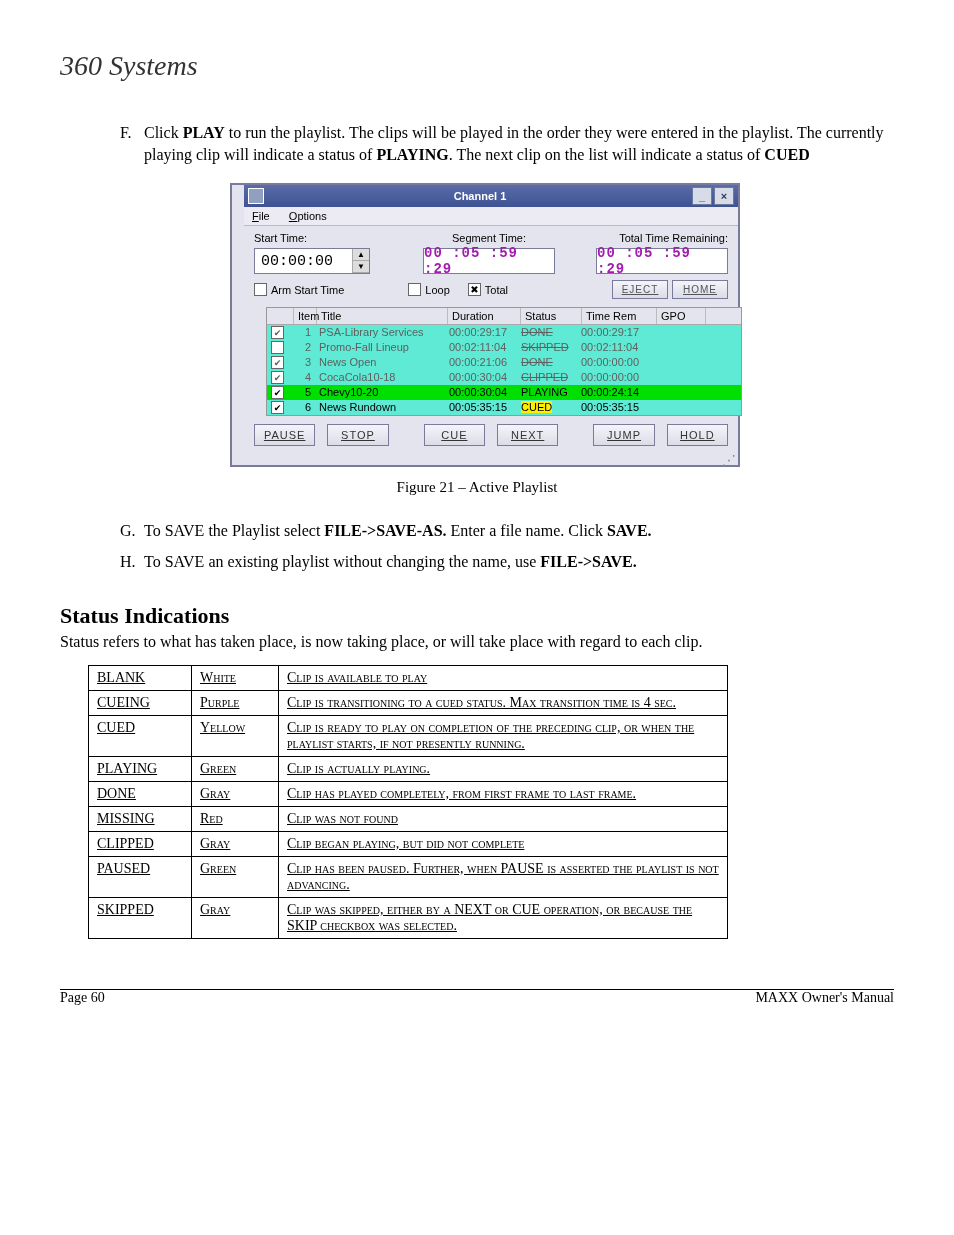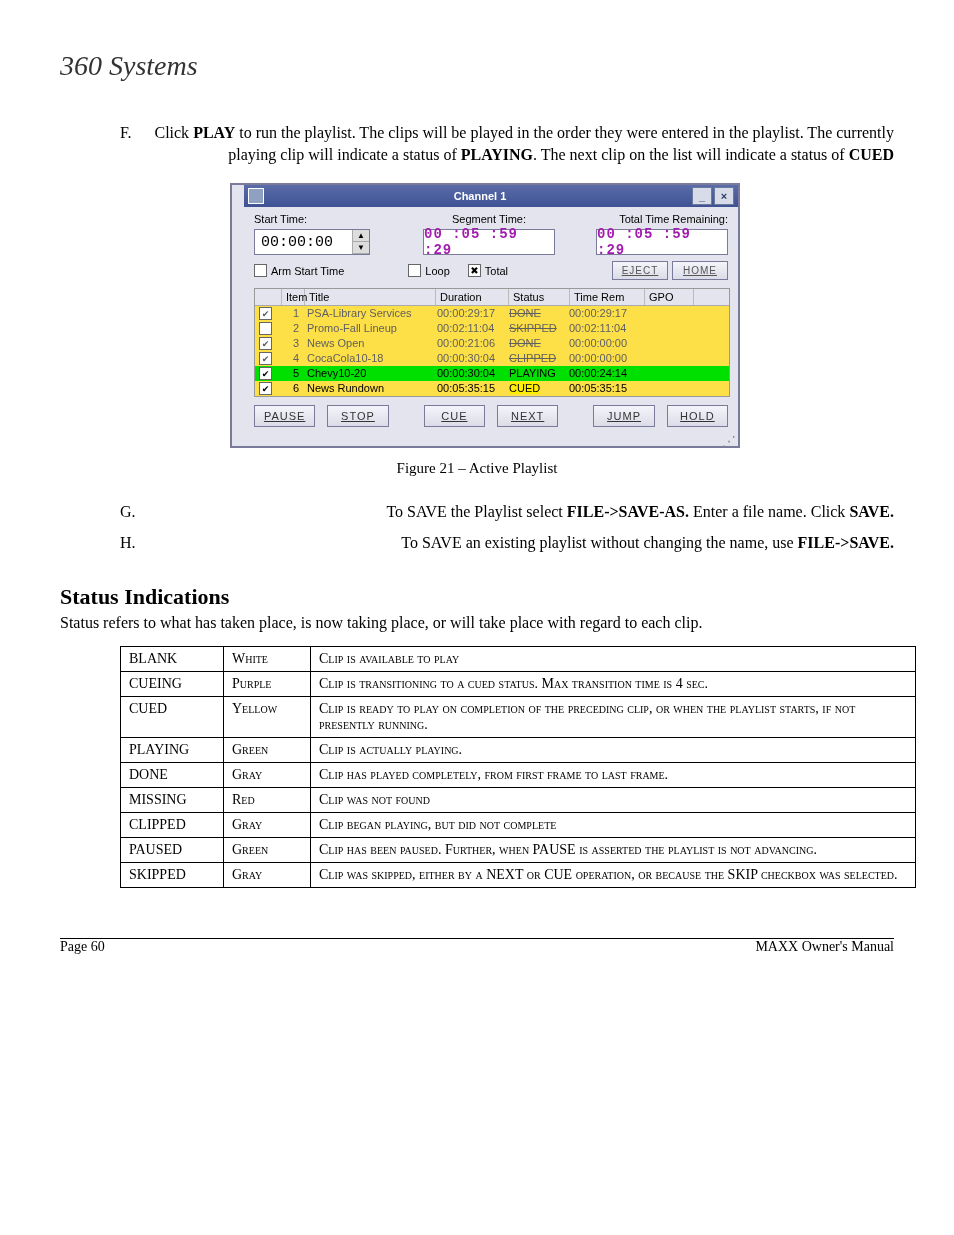--- a/index.html
+++ b/index.html
@@ -28,21 +28,20 @@
   .instr-item {
     display: flex;
     margin-bottom: 10px;
   }
   .instr-letter {
     width: 24px;
     flex-shrink: 0;
   }
   .instr-text {
     flex: 1;
-    text-align: right;
   }
   .bold { font-weight: bold; }
 
   
   .window-wrap {
     margin: 18px auto 12px auto;
     width: 494px;
   }
   .window {
     width: 100%;
@@ -158,23 +157,23 @@
     text-decoration: underline;
   }
   .btnrow-top {
     display: flex;
     gap: 4px;
     margin-left: auto;
   }
   .btnrow-top .btn { width: 54px; }
 
   .playlist-table {
-    margin: 0 10px;
+    margin: 0 22px;
     border: 1px solid #999;
-    background: #fde047;
+    background: #5eead4;
     width: calc(100% - 20px);
   }
   .plhead, .plrow {
     display: flex;
     font-size: 11px;
   }
   .plhead { background: #e4e4ee; border-bottom: 1px solid #aaa; }
   .plhead > div { padding: 2px 4px; border-right: 1px solid #bbb; }
   .plrow > div { padding: 1px 4px; }
   .colchk { width: 18px; }
@@ -224,23 +223,24 @@
     font-weight: bold;
     margin: 30px 0 4px 0;
   }
   .section-para {
     font-size: 16px;
     margin-bottom: 14px;
   }
 
   table.status-table {
     border-collapse: collapse;
-    margin: 0 auto 0 60px;
-    width: 796px;
+    margin: 0 auto 0 28px;
+    width: 640px;
     font-size: 14px;
+    text-decoration: underline;
   }
   table.status-table td {
     border: 1px solid #000;
     padding: 4px 8px;
     vertical-align: top;
   }
   .sc { font-variant: small-caps; }
   .col-a { width: 86px; }
   .col-b { width: 70px; text-align: left; }
 
@@ -268,20 +268,24 @@
     </div>
   </div>
 
   <div class="window-wrap">
     <div class="window">
       <div class="titlebar">
         <div class="sysicon"></div>
         <div class="title">Channel  1</div>
         <div class="winbtn">_</div>
         <div class="winbtn">×</div>
+      </div>
+      <div class="menubar">
+        <span><u>F</u>ile</span>
+        <span><u>O</u>ptions</span>
       </div>
 
       <div class="timerow">
         <div class="timecol c1">
           <div class="timelabel">Start Time:</div>
           <div class="startbox">
             <div class="value">00:00:00</div>
             <div class="spinners">
               <div class="spin">▲</div>
               <div class="spin">▼</div>

